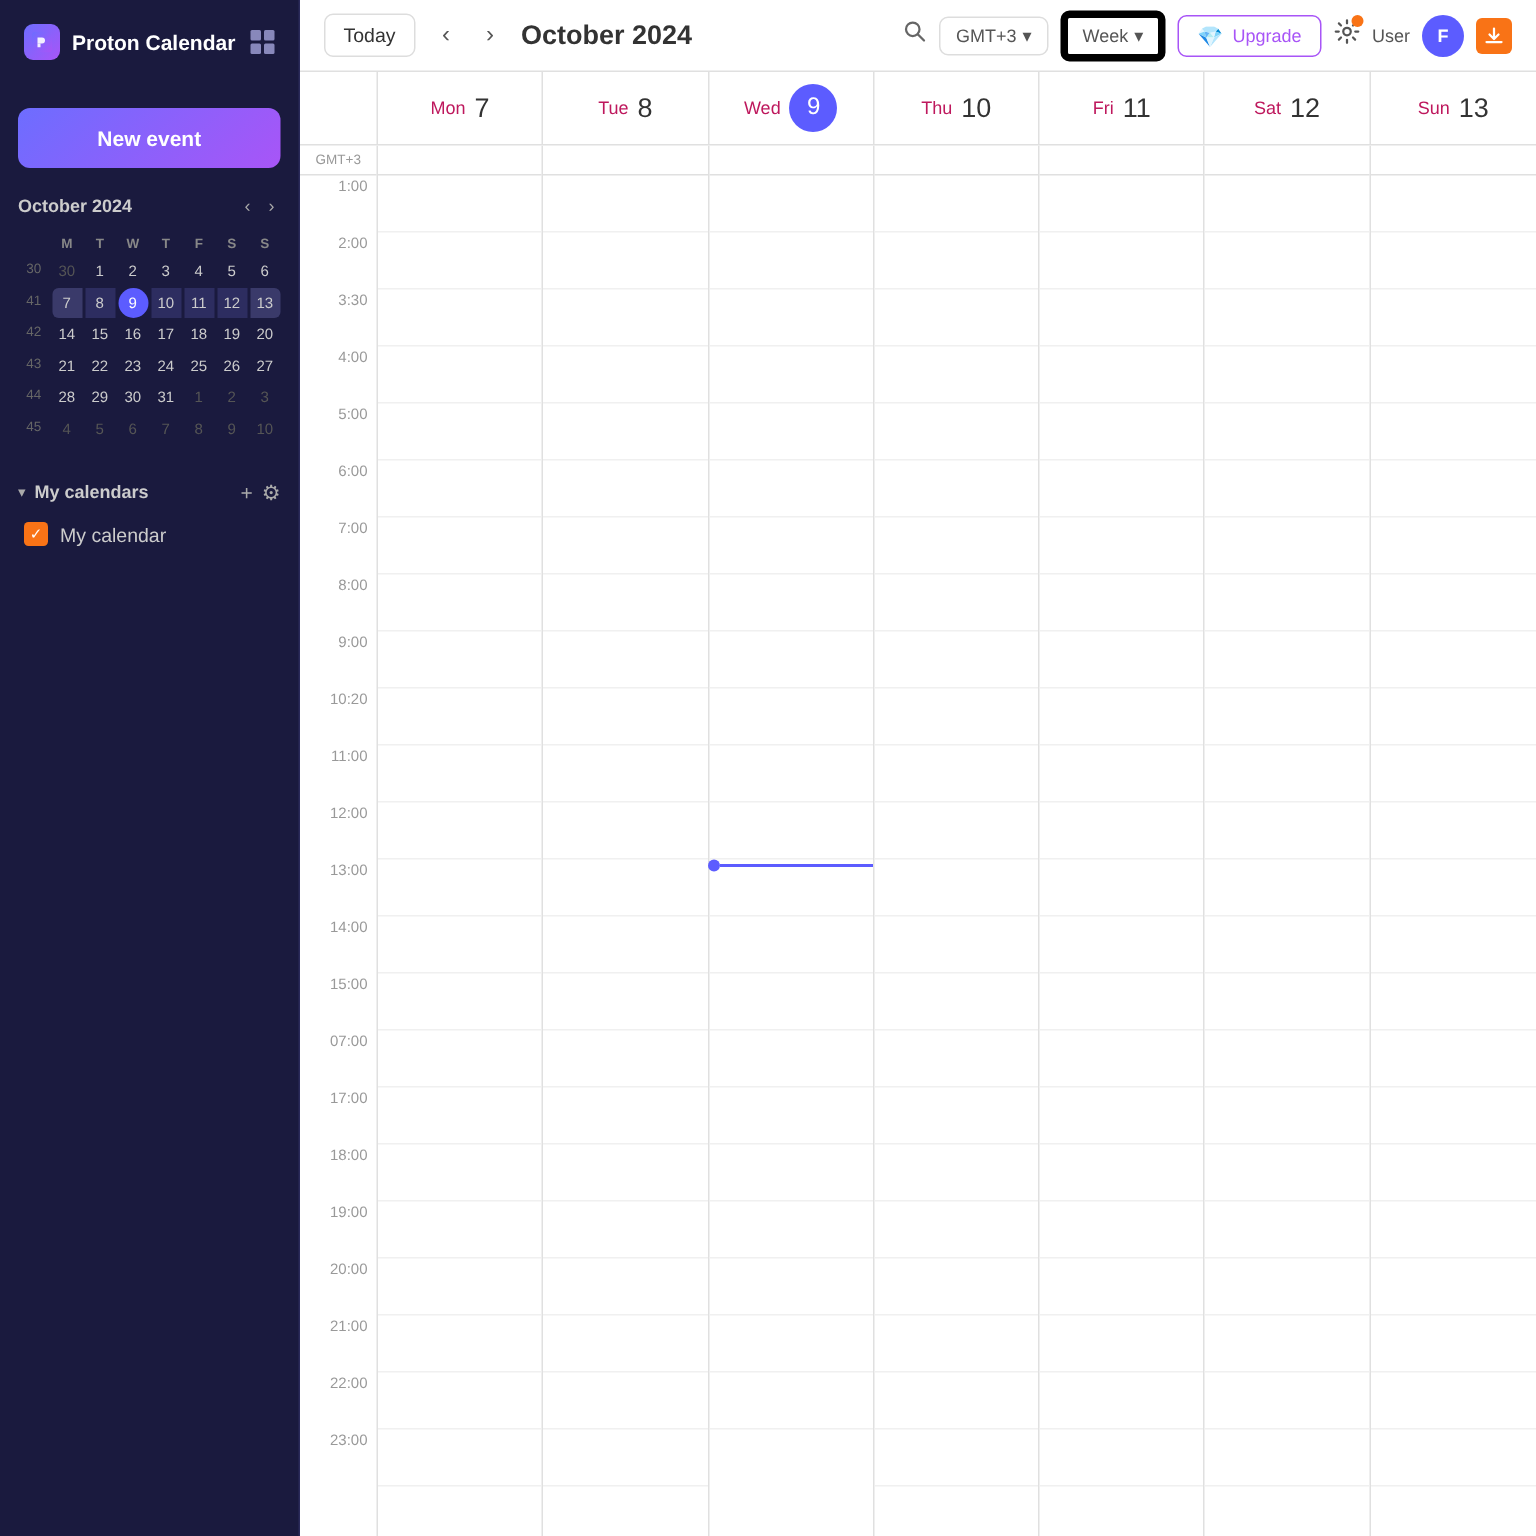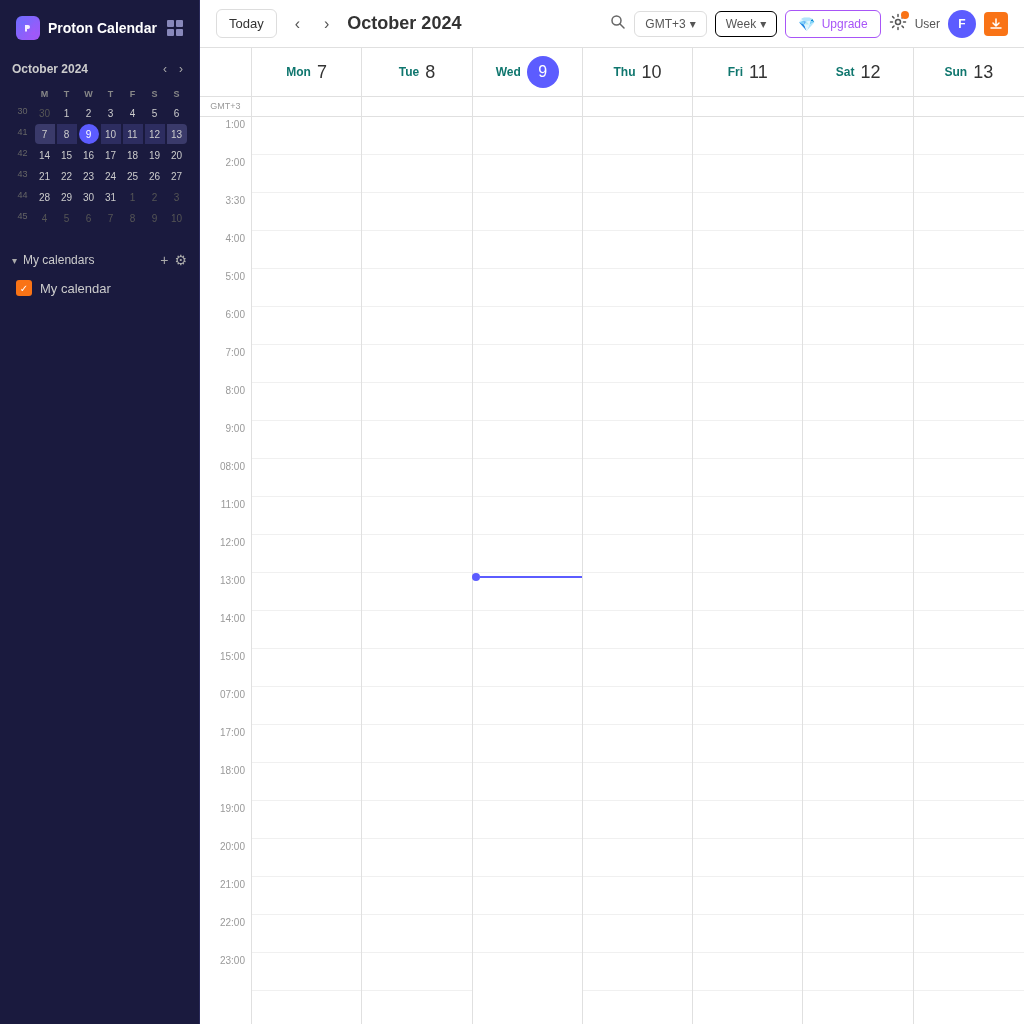--- a/index.html
+++ b/index.html
@@ -1,20 +1,20 @@
 <!DOCTYPE html>
 <html><head>
   <meta charset="utf-8">
   <style>
     * { box-sizing: border-box; margin: 0; padding: 0; }
     body { font-family: -apple-system, BlinkMacSystemFont, 'Segoe UI', sans-serif; background: #1a1a3e; color: #fff; display: flex; height: 1024px; width: 1024px; overflow: hidden; }
 
     
     .sidebar { width: 200px; background: #1a1a3e; display: flex; flex-direction: column; padding: 12px; flex-shrink: 0; border-right: 1px solid #2a2a5a; }
-    .sidebar-logo { display: flex; align-items: center; gap: 8px; margin-bottom: 16px; padding: 4px; }
+    .sidebar-logo { display: flex; align-items: center; gap: 8px; margin-bottom: 28px; padding: 4px; }
     .logo-icon { width: 24px; height: 24px; background: linear-gradient(135deg, #6d6dff, #a855f7); border-radius: 6px; display: flex; align-items: center; justify-content: center; font-size: 12px; }
     .logo-text { font-size: 14px; font-weight: 600; color: #fff; }
     .apps-icon { margin-left: auto; display: grid; grid-template-columns: 1fr 1fr; gap: 2px; width: 16px; height: 16px; }
     .apps-icon span { background: #8888bb; border-radius: 1px; display: block; }
     .new-event-btn { background: linear-gradient(135deg, #6d6dff, #a855f7); border: none; color: #fff; border-radius: 8px; padding: 12px; font-size: 14px; font-weight: 600; cursor: pointer; width: 100%; margin-bottom: 16px; }
 
     
     .mini-cal { margin-bottom: 16px; }
     .mini-cal-header { display: flex; align-items: center; justify-content: space-between; margin-bottom: 8px; }
     .mini-cal-title { font-size: 12px; font-weight: 600; color: #ccc; }
@@ -26,21 +26,21 @@
     .mini-cal-day { font-size: 10px; color: #ccc; text-align: center; padding: 3px 1px; cursor: pointer; border-radius: 50%; width: 20px; height: 20px; display: flex; align-items: center; justify-content: center; margin: 0 auto; }
     .mini-cal-day.other-month { color: #555; }
     .mini-cal-day.selected { background: #5c5cff; color: #fff; border-radius: 50%; }
     .mini-cal-day.hl-7 { background: #3a3a6a; border-radius: 4px 0 0 4px; }
     .mini-cal-day.hl-13 { background: #3a3a6a; border-radius: 0 4px 4px 0; }
     .mini-cal-day.hl-mid { background: #2d2d60; border-radius: 0; }
 
     
     .calendars-section { margin-top: 8px; }
     .calendars-header { display: flex; align-items: center; gap: 6px; margin-bottom: 8px; }
-    .calendars-header-title { font-size: 12px; color: #ccc; font-weight: 400; }
+    .calendars-header-title { font-size: 12px; color: #ccc; font-weight: 700; }
     .collapse-icon { font-size: 10px; color: #aaa; }
     .calendars-header-actions { margin-left: auto; display: flex; gap: 6px; }
     .cal-action-btn { background: none; border: none; color: #aaa; cursor: pointer; font-size: 14px; }
     .calendar-item { display: flex; align-items: center; gap: 8px; padding: 4px; cursor: pointer; }
     .cal-checkbox { width: 16px; height: 16px; background: #f97316; border-radius: 3px; display: flex; align-items: center; justify-content: center; font-size: 10px; color: #fff; flex-shrink: 0; }
     .cal-name { font-size: 13px; color: #ccc; }
 
     
     .sidebar-bottom { margin-top: auto; border-top: 1px solid #2a2a5a; padding-top: 8px; }
     .storage-bar-container { margin-bottom: 4px; }
@@ -55,34 +55,34 @@
     .main { flex: 1; display: flex; flex-direction: column; background: #fff; color: #333; overflow: hidden; }
 
     
     .topbar { display: flex; align-items: center; gap: 12px; padding: 0 16px; height: 48px; border-bottom: 1px solid #e0e0e0; background: #fff; flex-shrink: 0; }
     .today-btn { background: none; border: 1px solid #ddd; border-radius: 6px; padding: 6px 12px; font-size: 13px; cursor: pointer; color: #333; }
     .nav-btn { background: none; border: none; cursor: pointer; color: #555; font-size: 16px; padding: 4px 6px; }
     .month-title { font-size: 18px; font-weight: 600; color: #333; }
     .topbar-right { margin-left: auto; display: flex; align-items: center; gap: 8px; }
     .search-btn { background: none; border: none; cursor: pointer; color: #555; font-size: 16px; }
     .timezone-btn { background: none; border: 1px solid #ddd; border-radius: 6px; padding: 5px 10px; font-size: 12px; cursor: pointer; color: #555; display: flex; align-items: center; gap: 4px; }
-    .week-btn { background: none; border: 1px solid #000000; border-radius: 6px; padding: 5px 10px; font-size: 12px; cursor: pointer; color: #555; display: flex; align-items: center; gap: 4px; }
+    .week-btn { background: none; border: 5px solid #000000; border-radius: 6px; padding: 5px 10px; font-size: 12px; cursor: pointer; color: #555; display: flex; align-items: center; gap: 4px; }
     .upgrade-btn { background: none; border: 1px solid #a855f7; border-radius: 6px; padding: 5px 12px; font-size: 12px; cursor: pointer; color: #a855f7; display: flex; align-items: center; gap: 6px; }
     .diamond-icon { font-size: 14px; }
     .settings-btn { background: none; border: none; cursor: pointer; color: #555; font-size: 16px; position: relative; }
     .notif-dot { width: 8px; height: 8px; background: #f97316; border-radius: 50%; position: absolute; top: -2px; right: -2px; }
     .avatar { width: 28px; height: 28px; background: #5c5cff; border-radius: 50%; display: flex; align-items: center; justify-content: center; font-size: 12px; color: #fff; font-weight: 600; }
     .user-name { font-size: 12px; color: #555; }
 
     
     .calendar-area { flex: 1; display: flex; flex-direction: column; overflow: hidden; }
     .day-headers { display: grid; grid-template-columns: 52px repeat(7, 1fr); border-bottom: 1px solid #e0e0e0; flex-shrink: 0; }
     .day-header-empty { border-right: 1px solid #e0e0e0; }
     .day-header { text-align: center; padding: 8px 4px; border-right: 1px solid #e0e0e0; display: flex; align-items: center; justify-content: center; gap: 6px; }
-    .day-name { font-size: 12px; color: #0f766e; font-weight: 700; text-align: center; }
+    .day-name { font-size: 12px; color: #be185d; font-weight: 400; text-align: center; }
     .day-num { font-size: 18px; font-weight: 500; color: #333; }
     .day-num.today { background: #5c5cff; color: #fff; border-radius: 50%; width: 32px; height: 32px; display: flex; align-items: center; justify-content: center; font-size: 16px; }
     .day-header:last-child { border-right: none; }
 
     
     .time-grid { flex: 1; display: grid; grid-template-columns: 52px repeat(7, 1fr); overflow-y: auto; position: relative; }
     .time-labels { border-right: 1px solid #e0e0e0; }
     .time-label { height: 38px; display: flex; align-items: flex-start; justify-content: flex-end; padding-right: 6px; padding-top: 2px; font-size: 10px; color: #999; }
     .day-column { border-right: 1px solid #e0e0e0; position: relative; }
     .day-column:last-child { border-right: none; }
@@ -111,20 +111,21 @@
     </div>
     <span class="logo-text">Proton Calendar</span>
     <div class="apps-icon">
       <span></span>
         <span></span>
         <span></span>
         <span></span>
     </div>
   </div>
 
+  <button class="new-event-btn">New event</button>
 
   <div class="mini-cal">
     <div class="mini-cal-header">
       <span class="mini-cal-title">October 2024</span>
       <div class="mini-cal-nav">
         <button class="mini-cal-nav">‹</button>
         <button class="mini-cal-nav">›</button>
       </div>
     </div>
     <div class="mini-cal-grid">
@@ -297,21 +298,21 @@
         <div style="height:20px;font-size:9px;color:#999;padding:4px;text-align:center;border-bottom:1px solid #e0e0e0;">GMT+3</div>
         <div class="time-label">1:00</div>
         <div class="time-label">2:00</div>
         <div class="time-label">3:30</div>
         <div class="time-label">4:00</div>
         <div class="time-label">5:00</div>
         <div class="time-label">6:00</div>
         <div class="time-label">7:00</div>
         <div class="time-label">8:00</div>
         <div class="time-label">9:00</div>
-        <div class="time-label">08:00</div>
+        <div class="time-label">10:20</div>
         <div class="time-label">11:00</div>
         <div class="time-label">12:00</div>
         <div class="time-label">13:00</div>
         <div class="time-label">14:00</div>
         <div class="time-label">15:00</div>
         <div class="time-label">07:00</div>
         <div class="time-label">17:00</div>
         <div class="time-label">18:00</div>
         <div class="time-label">19:00</div>
         <div class="time-label">20:00</div>

